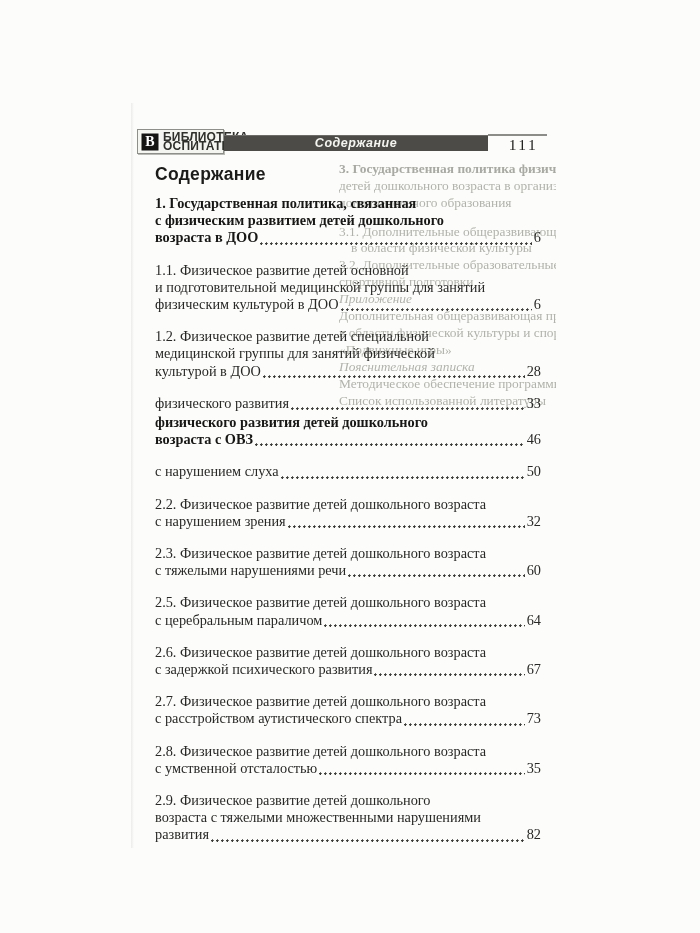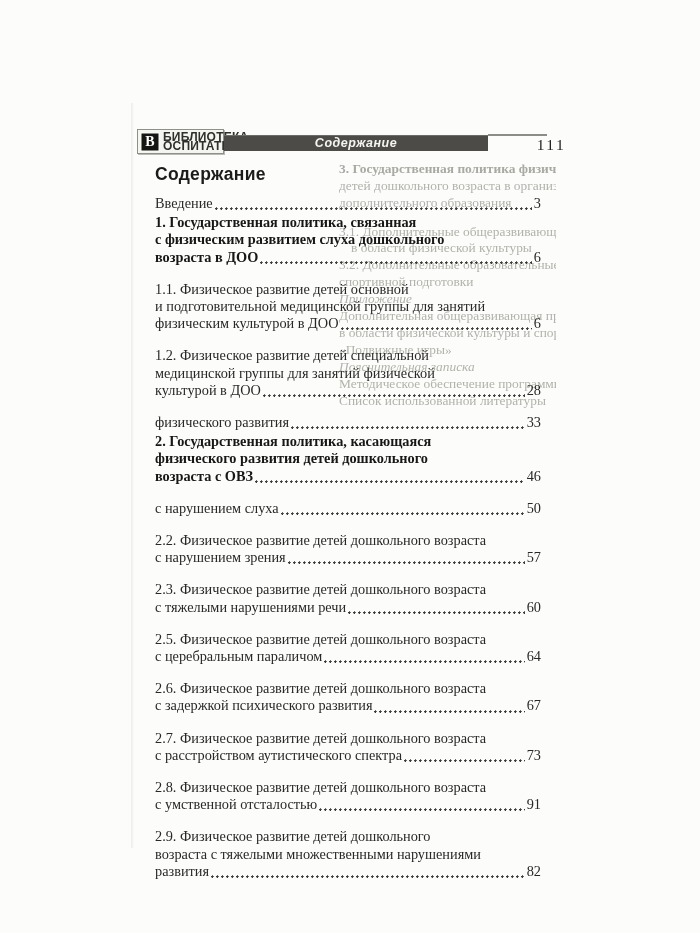--- a/index.html
+++ b/index.html
@@ -44,21 +44,21 @@
     position:absolute;left:224px;top:135px;width:264px;height:16px;
     background:#4c4b47;display:flex;align-items:center;justify-content:center;
     box-shadow:inset 0 1px 0 rgba(255,255,255,0.18);
   }
   .bar .bar-title{
     color:#f4f4f1;font-family:"Liberation Sans",sans-serif;
     font-style:italic;font-weight:bold;font-size:12.5px;letter-spacing:0.5px;
   }
   .pageno-rule{position:absolute;left:488px;top:134px;width:59px;height:2px;background:#8c8c88;}
   .pageno{
-    position:absolute;left:528px;top:136px;width:47px;text-align:center;
+    position:absolute;left:500px;top:136px;width:47px;text-align:center;
     font-family:"Liberation Serif",serif;font-size:15.5px;color:#222220;letter-spacing:2.5px;
   }
   
   .toc{position:absolute;left:155px;top:164px;width:386px;}
   .toc-title{
     margin:0 0 10px 0;font-family:"Liberation Sans",sans-serif;
     font-size:17.5px;font-weight:bold;color:#1b1b1a;letter-spacing:0.3px;
   }
   .entry{font-size:14.3px;line-height:17.2px;color:#282826;margin-top:15px;}
   .entry.intro{margin-top:0;}
@@ -107,30 +107,23 @@
   <div class="bar">
     <span class="bar-title">Содержание</span>
   </div>
   <div class="pageno-rule"></div>
   <div class="pageno">111</div>
 </header>
 
 <main class="toc">
   <h1 class="toc-title">Содержание</h1>
   <div id="entries">
-      <div class="entry intro">
-        <div class="line last">
-          <span class="txt">Введение</span>
-          <span class="leader"></span>
-          <span class="pg">3</span>
-        </div>
-      </div>
       <div class="entry section">
         <div class="line">1. Государственная политика, связанная</div>
-        <div class="line">с физическим развитием слуха дошкольного</div>
+        <div class="line">с физическим развитием детей дошкольного</div>
         <div class="line last">
           <span class="txt">возраста в ДОО</span>
           <span class="leader"></span>
           <span class="pg">6</span>
         </div>
       </div>
       <div class="entry sub">
         <div class="line">1.1. Физическое развитие детей основной</div>
         <div class="line">и подготовительной медицинской группы для занятий</div>
         <div class="line last">
@@ -149,41 +142,40 @@
         </div>
       </div>
       <div class="entry sub">
         <div class="line last">
           <span class="txt">физического развития</span>
           <span class="leader"></span>
           <span class="pg">33</span>
         </div>
       </div>
       <div class="entry section">
-        <div class="line">2. Государственная политика, касающаяся</div>
         <div class="line">физического развития детей дошкольного</div>
         <div class="line last">
           <span class="txt">возраста с ОВЗ</span>
           <span class="leader"></span>
           <span class="pg">46</span>
         </div>
       </div>
       <div class="entry sub">
         <div class="line last">
           <span class="txt">с нарушением слуха</span>
           <span class="leader"></span>
           <span class="pg">50</span>
         </div>
       </div>
       <div class="entry sub">
         <div class="line">2.2. Физическое развитие детей дошкольного возраста</div>
         <div class="line last">
           <span class="txt">с нарушением зрения</span>
           <span class="leader"></span>
-          <span class="pg">57</span>
+          <span class="pg">32</span>
         </div>
       </div>
       <div class="entry sub">
         <div class="line">2.3. Физическое развитие детей дошкольного возраста</div>
         <div class="line last">
           <span class="txt">с тяжелыми нарушениями речи</span>
           <span class="leader"></span>
           <span class="pg">60</span>
         </div>
       </div>
@@ -209,21 +201,21 @@
           <span class="txt">с расстройством аутистического спектра</span>
           <span class="leader"></span>
           <span class="pg">73</span>
         </div>
       </div>
       <div class="entry sub">
         <div class="line">2.8. Физическое развитие детей дошкольного возраста</div>
         <div class="line last">
           <span class="txt">с умственной отсталостью</span>
           <span class="leader"></span>
-          <span class="pg">91</span>
+          <span class="pg">35</span>
         </div>
       </div>
       <div class="entry sub">
         <div class="line">2.9. Физическое развитие детей дошкольного</div>
         <div class="line">возраста с тяжелыми множественными нарушениями</div>
         <div class="line last">
           <span class="txt">развития</span>
           <span class="leader"></span>
           <span class="pg">82</span>
         </div>

